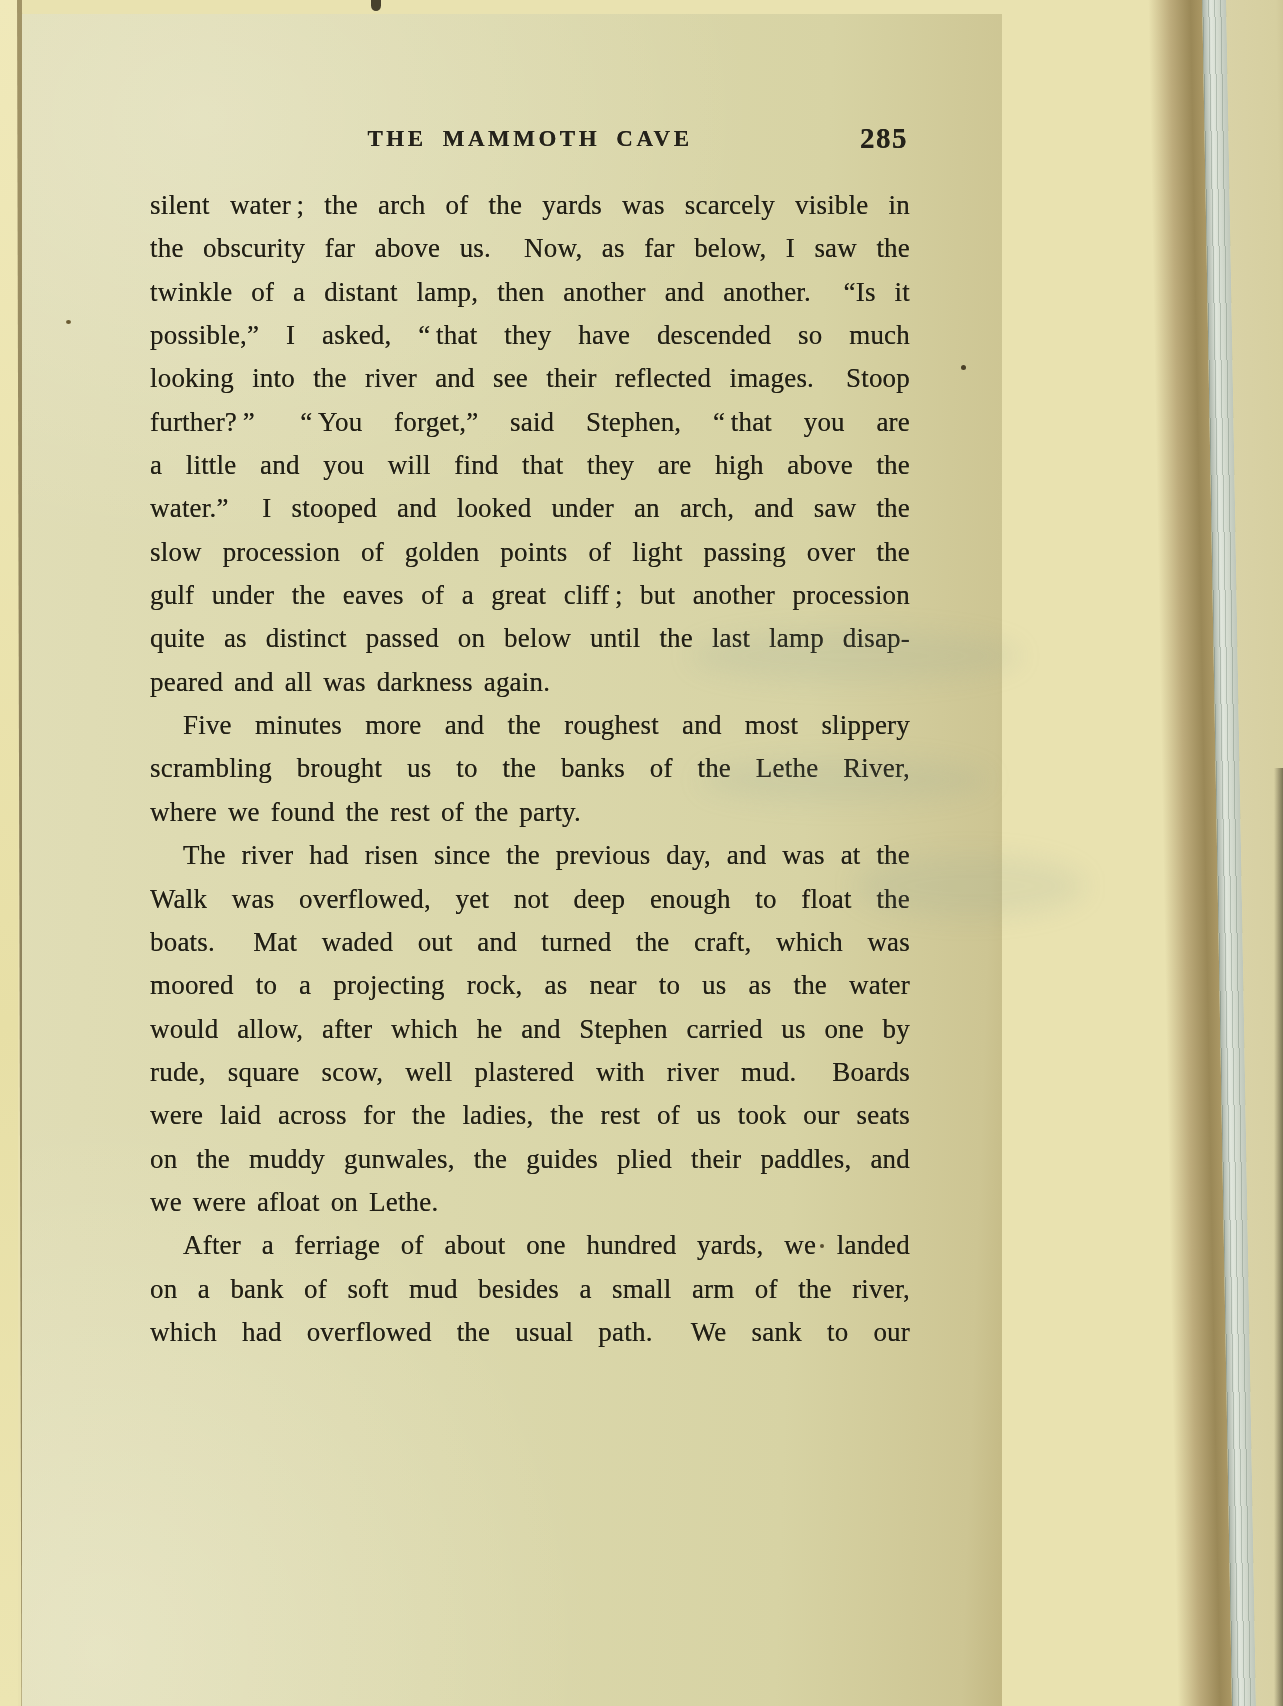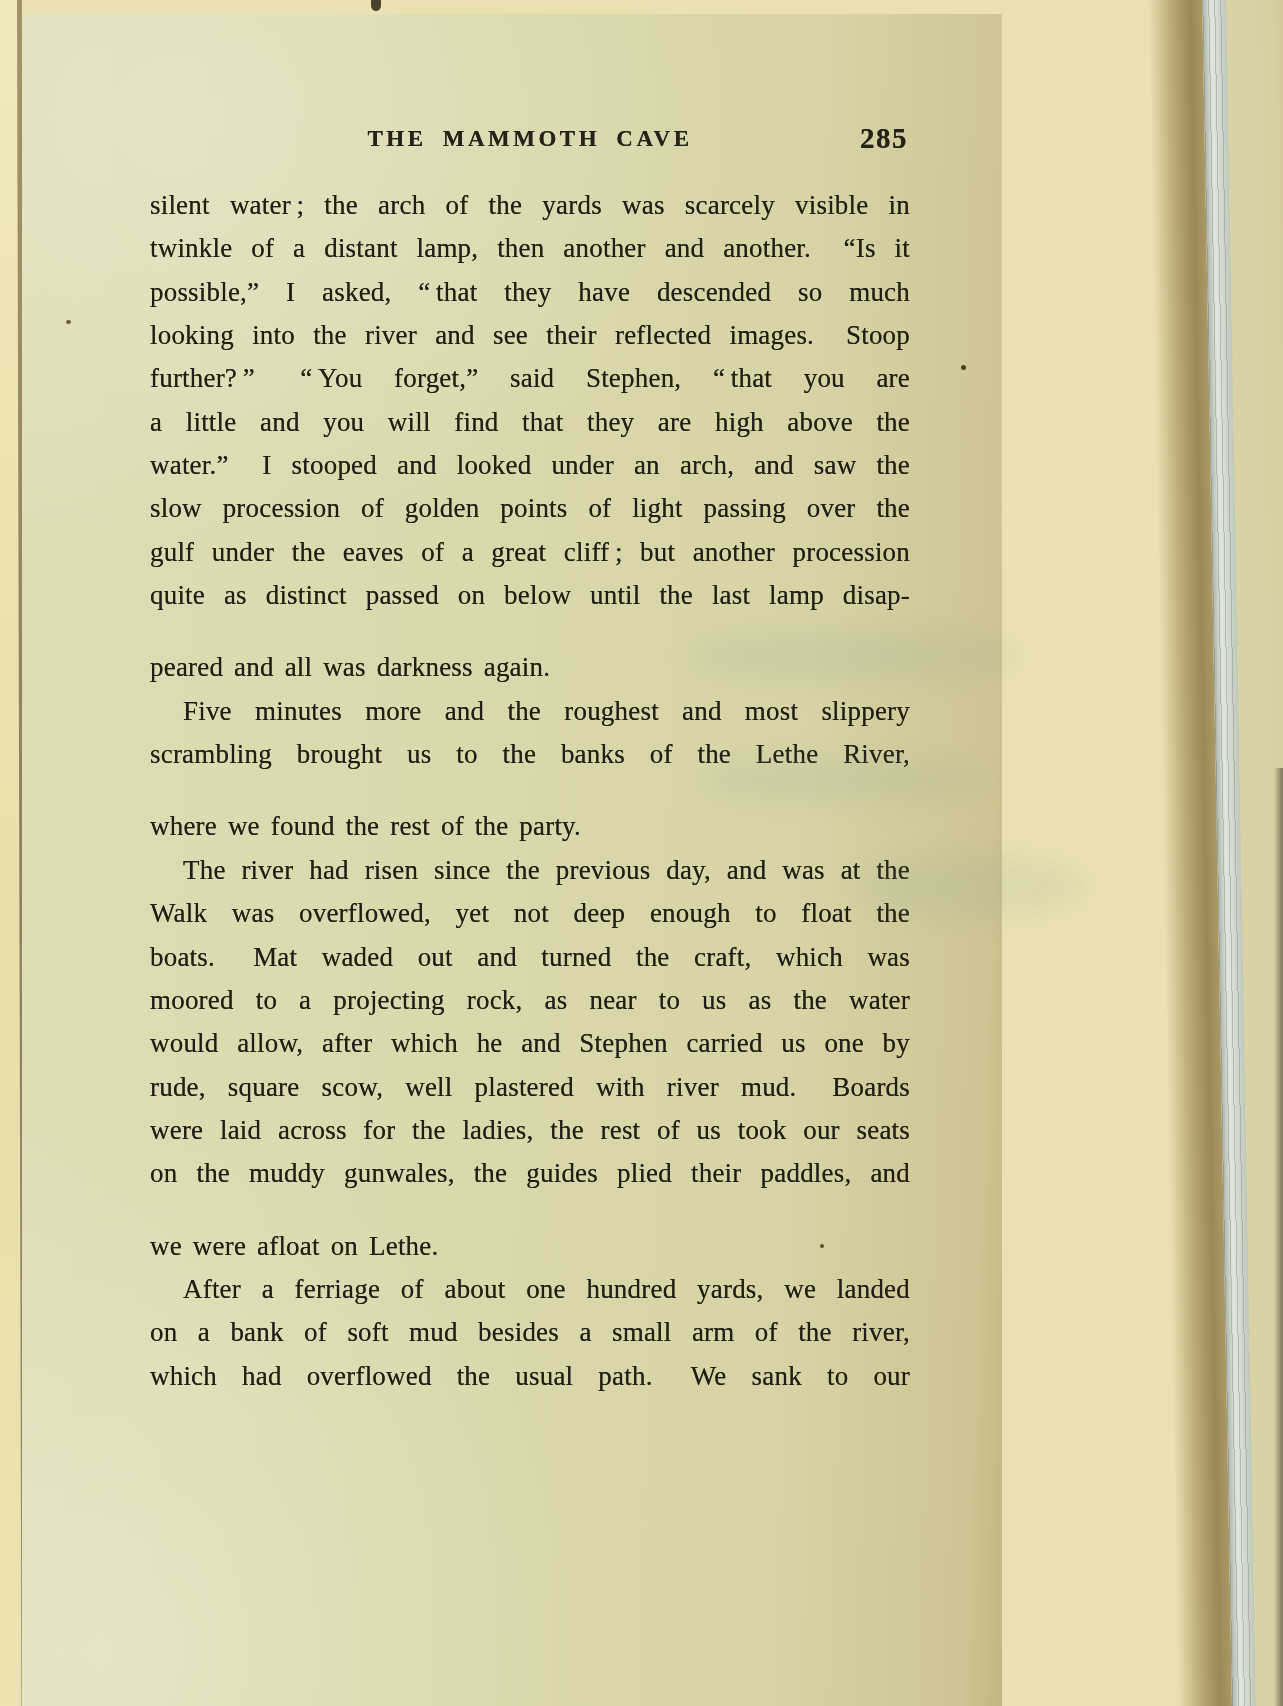--- a/index.html
+++ b/index.html
@@ -78,21 +78,21 @@
     font-size:27px;color:#211f15;
     letter-spacing:.2px;word-spacing:4px;
     text-shadow:0 0 .5px rgba(33,31,21,.75);
   }
   .line{
     height:43.35px;line-height:43.35px;
     text-align:justify;text-align-last:justify;
     white-space:nowrap;
   }
   .line.indent{padding-left:33px;}
-  .line.end{text-align-last:left;white-space:normal;margin-top:29px;}
+  .line.end{text-align-last:left;white-space:normal;}
   
   .smudge{position:absolute;background:rgba(140,165,150,.14);filter:blur(12px);border-radius:50%;}
   .smudge.s1{left:690px;top:630px;width:330px;height:52px;}
   .smudge.s2{left:700px;top:758px;width:290px;height:44px;}
   .smudge.s3{left:855px;top:855px;width:230px;height:62px;}
   .speck{position:absolute;border-radius:50%;}
   .speck.a{left:66px;top:320px;width:5px;height:4px;background:#6b5b33;}
   .speck.b{left:961px;top:365px;width:5px;height:5px;background:#4a4028;}
   .speck.c{left:820px;top:1244px;width:4px;height:4px;background:#5a4e30;}
   .top-mark{
@@ -107,20 +107,21 @@
   <div class="left-strip"></div>
   <div class="left-line"></div>
 
   <div class="page-main">
     <div class="header">
       <span class="running-title">THE MAMMOTH CAVE</span>
       <span class="page-number">285</span>
     </div>
     <div class="body-text">
         <div class="line">silent water ; the arch of the yards was scarcely visible in</div>
+        <div class="line">the obscurity far above us.  Now, as far below, I saw the</div>
         <div class="line">twinkle of a distant lamp, then another and another.  “Is it</div>
         <div class="line">possible,” I asked, “ that they have descended so much</div>
         <div class="line">looking into the river and see their reflected images.  Stoop</div>
         <div class="line">further? ”  “ You forget,” said Stephen, “ that you are</div>
         <div class="line">a little and you will find that they are high above the</div>
         <div class="line">water.”  I stooped and looked under an arch, and saw the</div>
         <div class="line">slow procession of golden points of light passing over the</div>
         <div class="line">gulf under the eaves of a great cliff ; but another procession</div>
         <div class="line">quite as distinct passed on below until the last lamp disap-</div>
         <div class="line end">peared and all was darkness again.</div>

